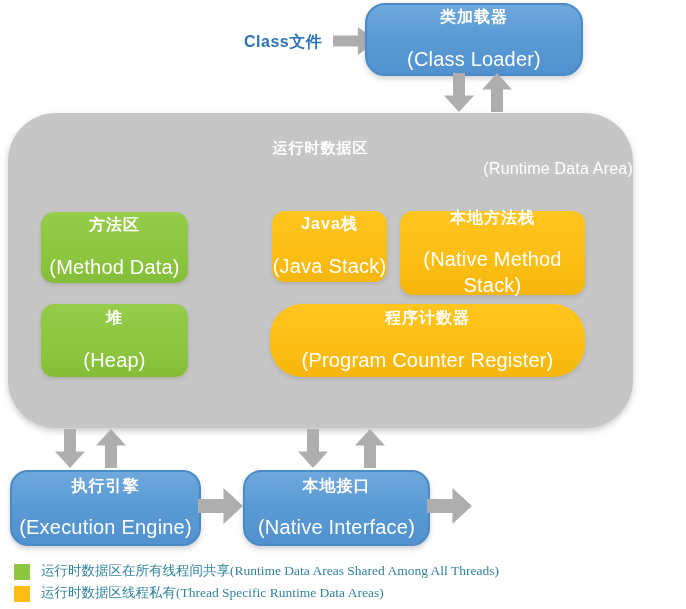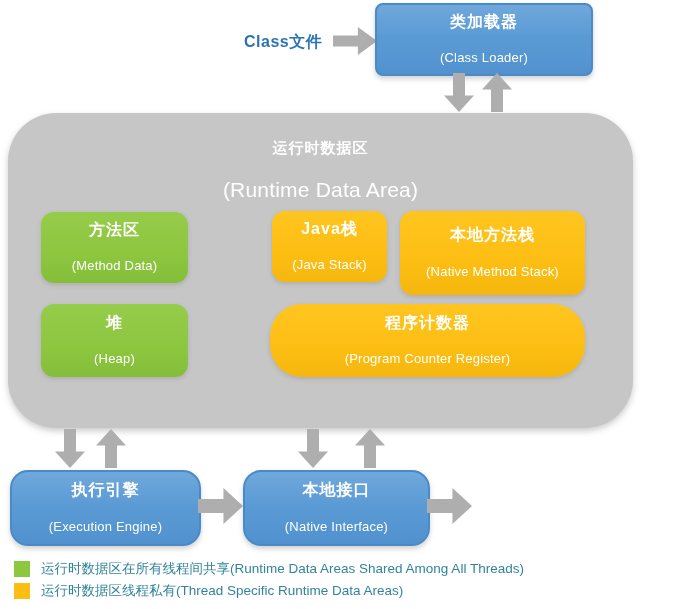--- a/index.html
+++ b/index.html
@@ -5,21 +5,21 @@
   html,body{margin:0;padding:0;background:#fff;}
   .canvas{
     position:relative;width:686px;height:609px;background:#ffffff;
     font-family:"Liberation Sans",sans-serif;overflow:hidden;
   }
   .box{
     position:absolute;display:flex;flex-direction:column;align-items:center;
     justify-content:center;color:#fff;text-align:center;line-height:1.3;
   }
   .zh{font-size:16px;font-weight:bold;letter-spacing:1px;}
-  .en{font-size:13px;margin-top:18px;letter-spacing:.2px;}
+  .en{font-size:20px;margin-top:18px;letter-spacing:.2px;}
   .blue{
     background:linear-gradient(180deg,#6fa8dc 0%,#5b9bd5 45%,#5191ce 100%);
     border:2px solid #4a8ac6;border-radius:18px;
     box-shadow:0 3px 5px rgba(130,130,130,.35);
   }
   .green{
     background:linear-gradient(180deg,#95cc4b 0%,#8dc63f 60%,#84bd38 100%);
     border-radius:13px;box-shadow:0 2px 4px rgba(120,120,120,.3);
   }
   .orange{
@@ -28,46 +28,46 @@
   }
   .gray-container{
     position:absolute;left:8px;top:113px;width:625px;height:315px;
     background:#c6c6c6;border-radius:48px;
     box-shadow:0 3px 6px rgba(140,140,140,.45);
   }
   .gray-title{
     position:absolute;left:0;right:0;top:26px;text-align:center;color:#fff;
   }
   .gray-title .zh{font-size:15px;}
-  .gray-title .en{font-size:21px;margin-top:20px;}
+  .gray-title .en{font-size:16px;margin-top:2px;text-align:right;}
   .classfile{
     position:absolute;left:244px;top:32px;width:90px;
     font-size:16px;font-weight:bold;color:#2e74b5;letter-spacing:.5px;
     white-space:nowrap;
   }
   .arr{position:absolute;display:block;}
   .legend{position:absolute;left:14px;top:558px;}
-  .legend-row{display:flex;align-items:center;height:22px;}
+  .legend-row{display:flex;align-items:flex-end;height:22px;font-family:Liberation Serif, serif;}
   .swatch{width:16px;height:16px;margin-right:11px;flex:0 0 auto;}
   .swatch.green-sw{background:#8dc63f;}
   .swatch.orange-sw{background:#fdbe14;}
   .legend-label{font-size:13.5px;color:#31849b;white-space:nowrap;}
 </style>
 </head>
 <body>
 
 <div class="canvas">
 
   <span class="classfile">Class文件</span>
 
   <svg class="arr" style="left:333px;top:27px;" width="44" height="28" viewBox="0 0 46 36" preserveAspectRatio="none">
     <polygon points="0,11 26,11 26,0 46,18 26,36 26,25 0,25" fill="#aeaeae"></polygon>
   </svg>
 
-  <div class="box blue" style="left:375px;top:3px;width:214px;height:69px;border-radius:8px;">
+  <div class="box blue" style="left:365px;top:3px;width:214px;height:69px;border-radius:20px;">
     <div class="zh">类加载器</div>
     <div class="en">(Class Loader)</div>
   </div>
 
   <svg class="arr" style="left:444px;top:73px;" width="30" height="39" viewBox="0 0 30 38" preserveAspectRatio="none">
     <polygon points="9,0 21,0 21,22 30,22 15,38 0,22 9,22" fill="#aeaeae"></polygon>
   </svg>
   <svg class="arr" style="left:482px;top:73px;" width="30" height="39" viewBox="0 0 30 38" preserveAspectRatio="none">
     <polygon points="15,0 30,16 21,16 21,38 9,38 9,16 0,16" fill="#aeaeae"></polygon>
   </svg>

